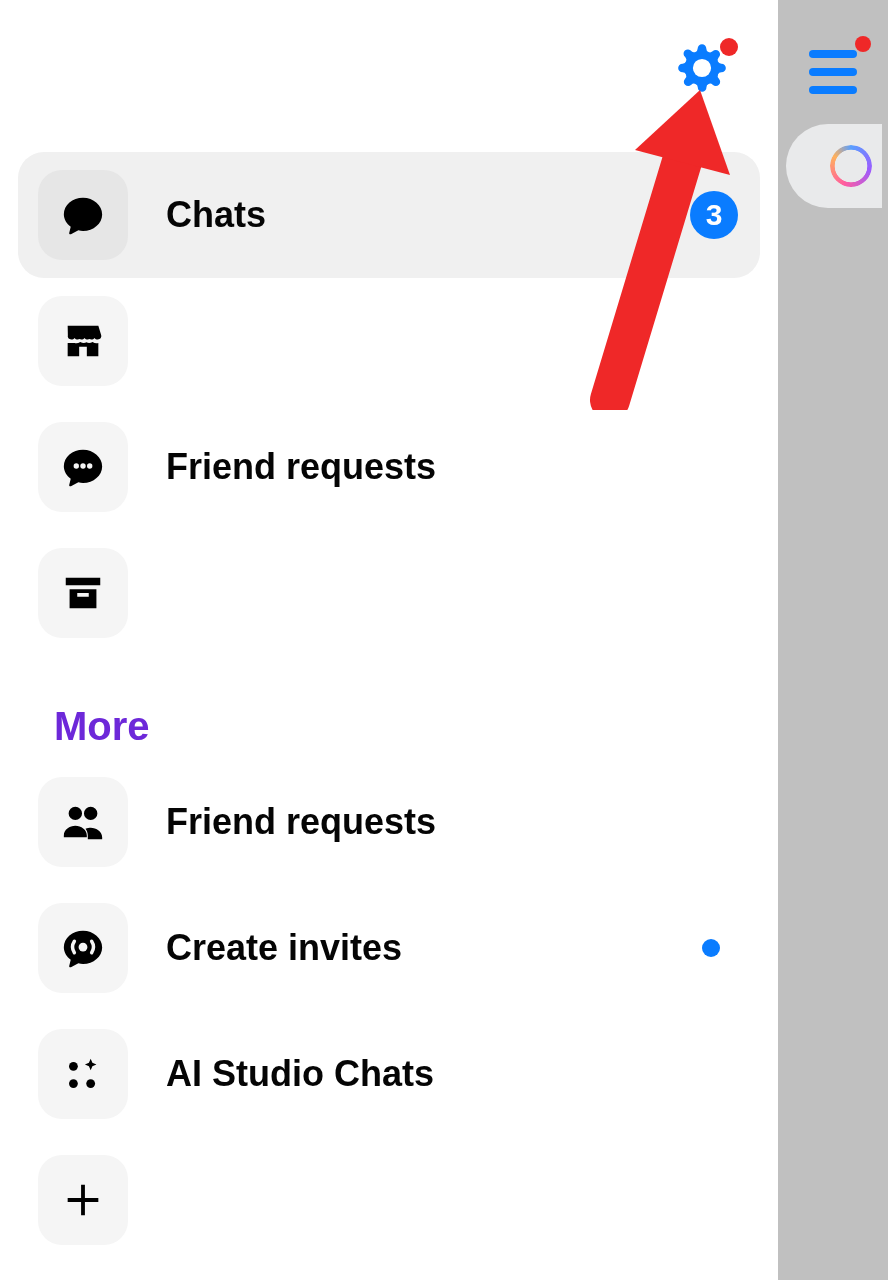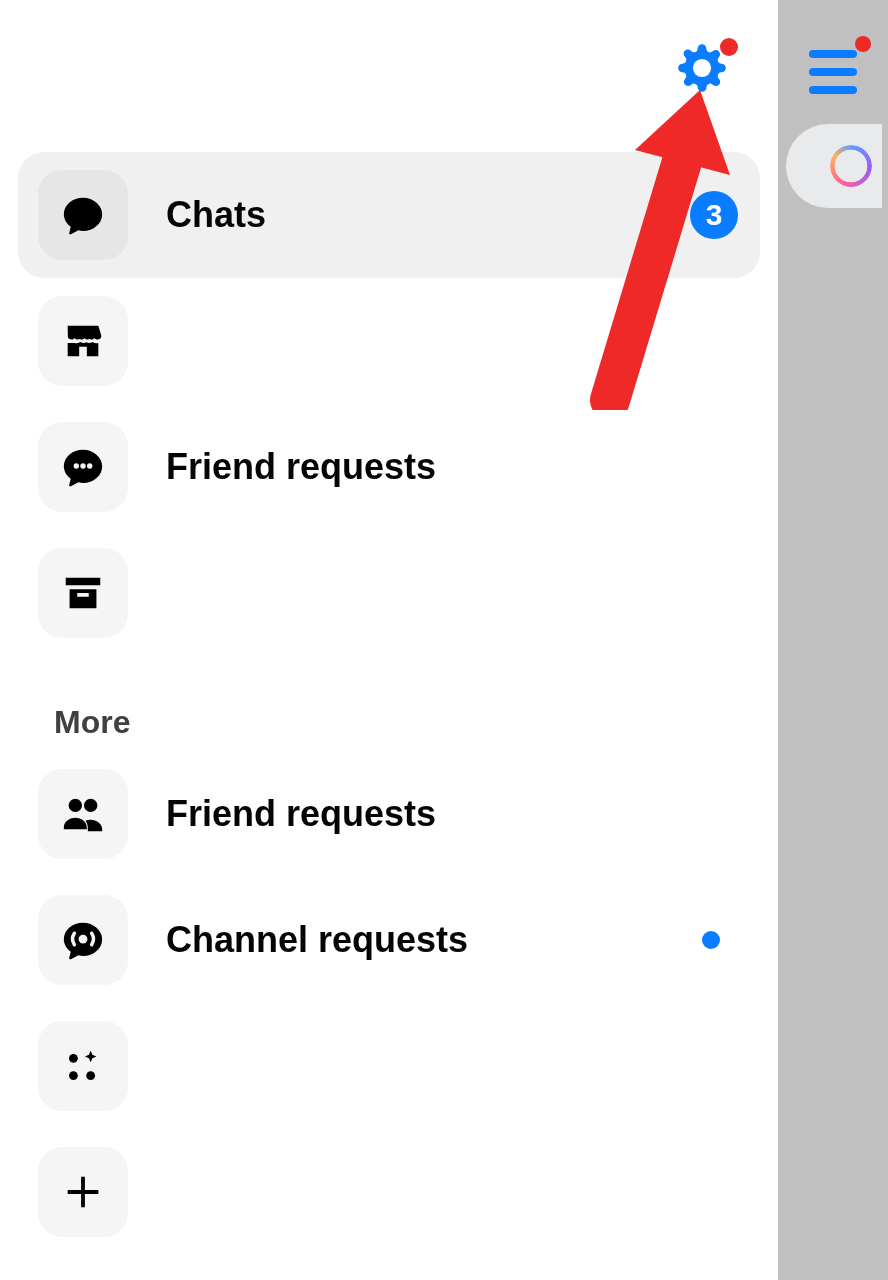--- a/index.html
+++ b/index.html
@@ -37,21 +37,21 @@
     width: 48px; height: 48px; border-radius: 50%; background: #0a7cff;
     color: #fff; font-size: 30px; font-weight: 600; display: flex;
     align-items: center; justify-content: center;
   }
   .blue-dot {
     position: absolute; right: 40px; top: 50%; transform: translateY(-50%);
     width: 18px; height: 18px; border-radius: 50%; background: #0a7cff;
   }
 
   .section-label {
-    font-size: 32px; font-weight: 600; color: #404040;
+    font-size: 40px; font-weight: 600; color: #6d28d9;
     padding: 48px 0 10px 36px;
   }
 
   
   .hamburger-wrap {
     position: absolute; top: 40px; left: 50%; transform: translateX(-50%);
     width: 64px; height: 64px; display: flex; align-items: center; justify-content: center; cursor: pointer;
   }
   .hamburger-wrap .red-dot { top: -4px; right: -6px; width: 16px; height: 16px; }
   .hamburger { display: flex; flex-direction: column; gap: 10px; }
@@ -145,33 +145,34 @@
     </div>
 
     <div class="nav-item">
       <span class="icon-tile">
         <svg viewBox="0 0 24 24">
             <path fill="#000" d="M12 3C6.5 3 2 6.9 2 11.6c0 2.6 1.4 4.9 3.6 6.5l-.8 3.3c-.1.5.4.9.9.6l3.9-2c.8.2 1.6.3 2.4.3 5.5 0 10-3.9 10-8.6S17.5 3 12 3z"></path>
             <circle cx="12" cy="11.5" r="2.3" fill="#f5f5f5"></circle>
             <path d="M7.5 8.5a5.5 5.5 0 000 6M16.5 8.5a5.5 5.5 0 010 6" stroke="#f5f5f5" stroke-width="1.8" fill="none" stroke-linecap="round"></path>
           </svg>
       </span>
-      <span class="nav-label">Channel requests</span>
+      <span class="nav-label">Create invites</span>
       <span class="blue-dot"></span>
     </div>
 
     <div class="nav-item">
       <span class="icon-tile">
         <svg viewBox="0 0 24 24" fill="#000">
           <circle cx="7" cy="8" r="2.3"></circle>
             <path d="M16 4l.9 2.1L19 7l-2.1.9L16 10l-.9-2.1L13 7l2.1-.9z"></path>
           <circle cx="7" cy="17" r="2.3"></circle>
             <circle cx="16" cy="17" r="2.3"></circle>
         </svg>
       </span>
+      <span class="nav-label">AI Studio Chats</span>
     </div>
 
     <div class="nav-item">
       <span class="icon-tile">
         <svg viewBox="0 0 24 24">
             <path fill="#000" d="M11 4h2v7h7v2h-7v7h-2v-7H4v-2h7V4z"></path>
           </svg>
       </span>
     </div>
 

